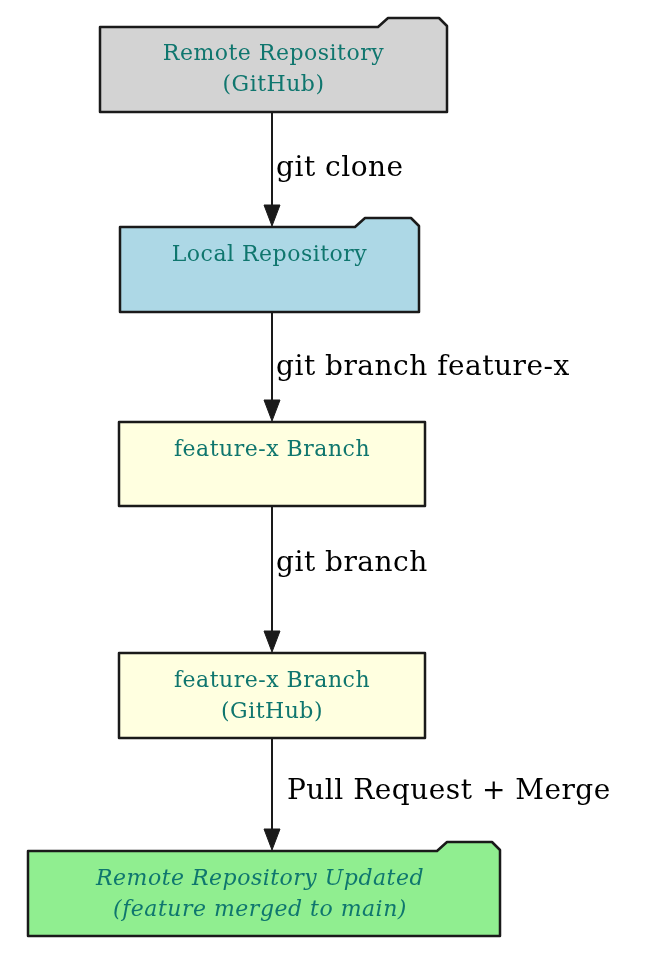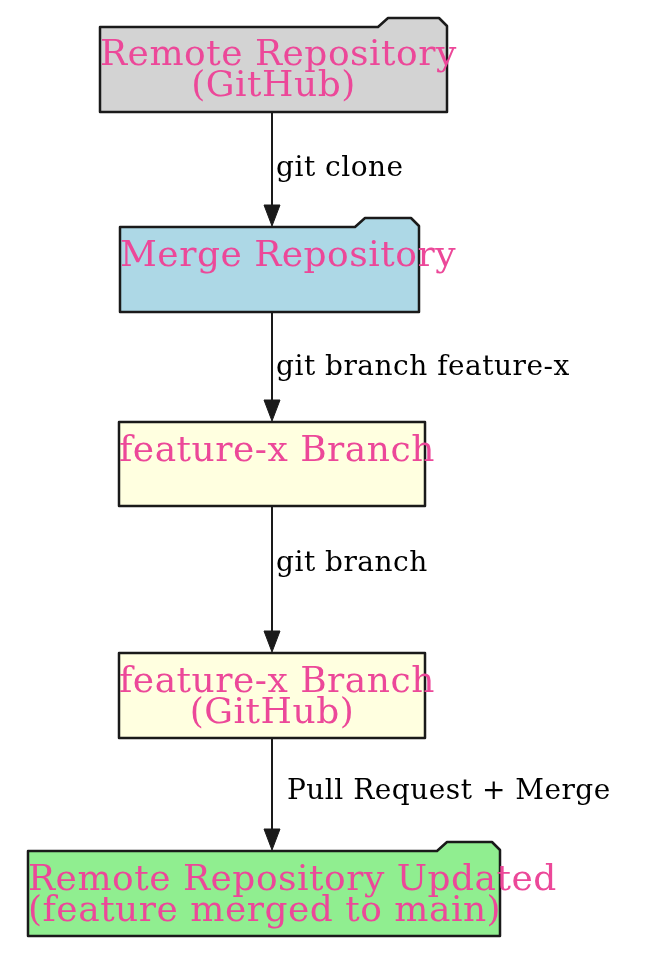--- a/index.html
+++ b/index.html
@@ -31,22 +31,22 @@
   }
   .arrow-head {
     fill: #1a1a1a;
     stroke: #1a1a1a;
     stroke-width: 1;
     stroke-linejoin: round;
   }
   .node-label {
     position: absolute;
     text-align: center;
-    color: #ec4899;
-    font-size: 36px;
+    color: #0f766e;
+    font-size: 22px;
     line-height: 31px;
     letter-spacing: 0.5px;
     white-space: nowrap;
   }
   .node-label span { display: block; }
   .edge-label {
     position: absolute;
     text-align: left;
     color: #000000;
     font-size: 28px;
@@ -85,33 +85,33 @@
 
     <polygon class="node-shape" points="28,851 437,851 447,842 492,842 500,850 500,936 28,936" fill="#90ee90"></polygon>
   </svg>
 
   <div class="node-label" style="left:100px; top:37px; width:347px;">
     <span>Remote Repository</span>
     <span>(GitHub)</span>
   </div>
 
   <div class="node-label" style="left:120px; top:238px; width:299px;">
-    <span>Merge Repository</span>
+    <span>Local Repository</span>
   </div>
 
   <div class="node-label" style="left:119px; top:433px; width:306px;">
     <span>feature-x Branch</span>
   </div>
 
   <div class="node-label" style="left:119px; top:664px; width:306px;">
     <span>feature-x Branch</span>
     <span>(GitHub)</span>
   </div>
 
-  <div class="node-label" style="left:28px; top:862px; width:464px;">
+  <div class="node-label" style="left:28px; top:862px; width:464px;font-style:italic;">
     <span>Remote Repository Updated</span>
     <span>(feature merged to main)</span>
   </div>
 
   <div class="edge-label" style="left:276px; top:351px;">
     <span>git branch feature-x</span>
   </div>
 
   <div class="edge-label" style="left:276px; top:152px;">
     <span>git clone</span>

